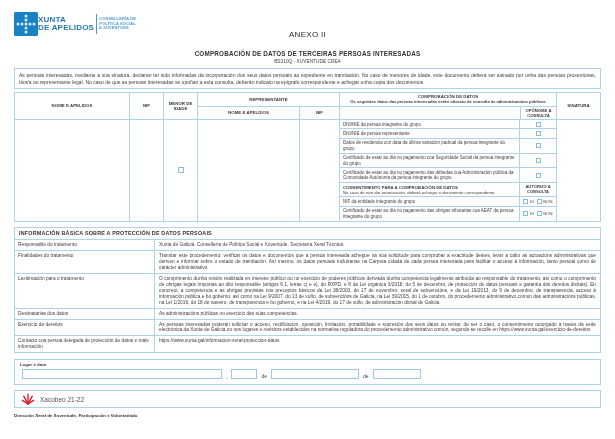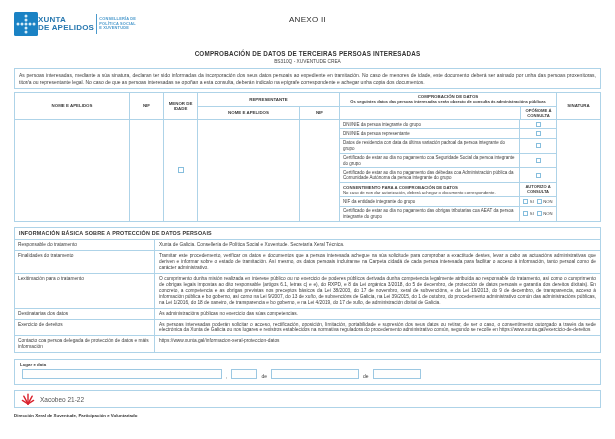--- a/index.html
+++ b/index.html
@@ -16,21 +16,21 @@
     width:615px;height:439px;background:#fff;position:relative;overflow:hidden;
     font-family:"Liberation Sans", sans-serif;color:var(--txt);
     padding:12px 14px 0 14px;
   }
   
   .top{position:relative;height:34px;}
   .logo{display:flex;align-items:center;}
   .brand{color:var(--xunta);font-weight:bold;font-size:8px;line-height:1.05;letter-spacing:.2px;}
   .logo-sep{width:1px;height:20px;background:var(--dept);margin:0 2px;}
   .dept{color:var(--dept);font-size:3.9px;font-weight:bold;line-height:1.25;letter-spacing:.2px;}
-  .annex{position:absolute;left:0;right:0;top:3px;text-align:center;font-size:8px;color:#2b2b2b;letter-spacing:.3px;}
+  .annex{position:absolute;left:0;right:0;top:18px;text-align:center;font-size:8px;color:#2b2b2b;letter-spacing:.3px;}
   .doc-title{text-align:center;font-size:6.3px;font-weight:bold;color:#333;margin-top:4px;letter-spacing:.2px;}
   .doc-code{text-align:center;font-size:4.8px;color:#444;margin-top:2px;margin-bottom:4px;}
   
   .intro{border:1px solid var(--b);padding:3px 4px;font-size:5px;line-height:1.3;text-align:justify;}
   
   .main-table{
     margin-top:3px;border:1px solid var(--b);display:grid;
     grid-template-columns:115px 34px 34px 102px 40px 1fr 36px 43px;
     font-size:4.4px;
   }

